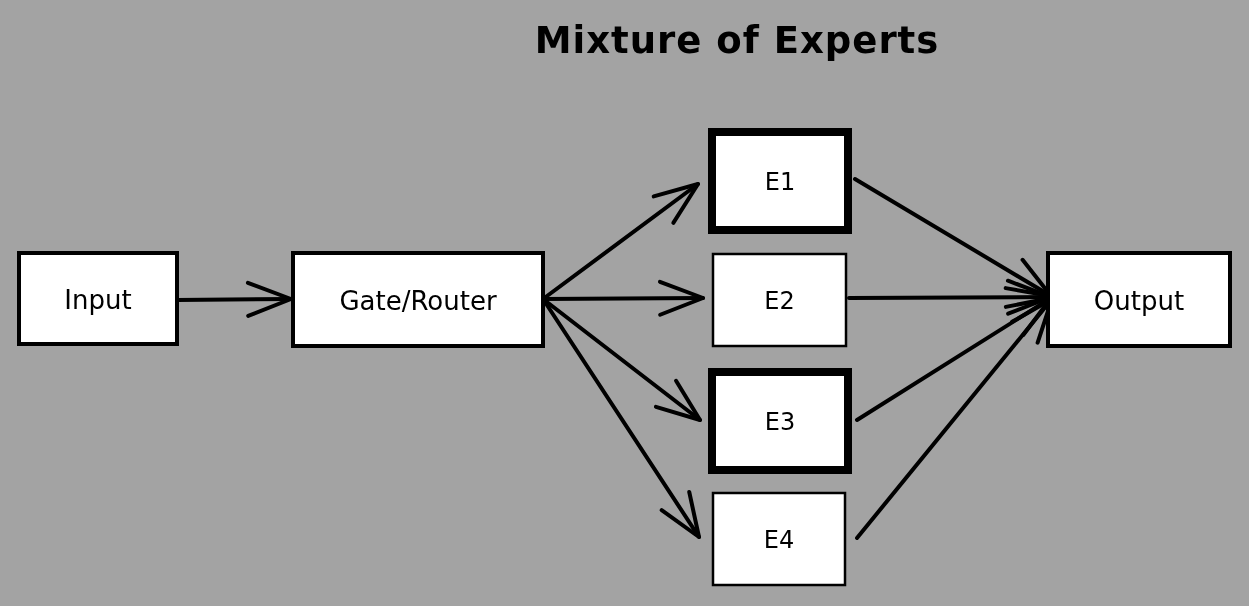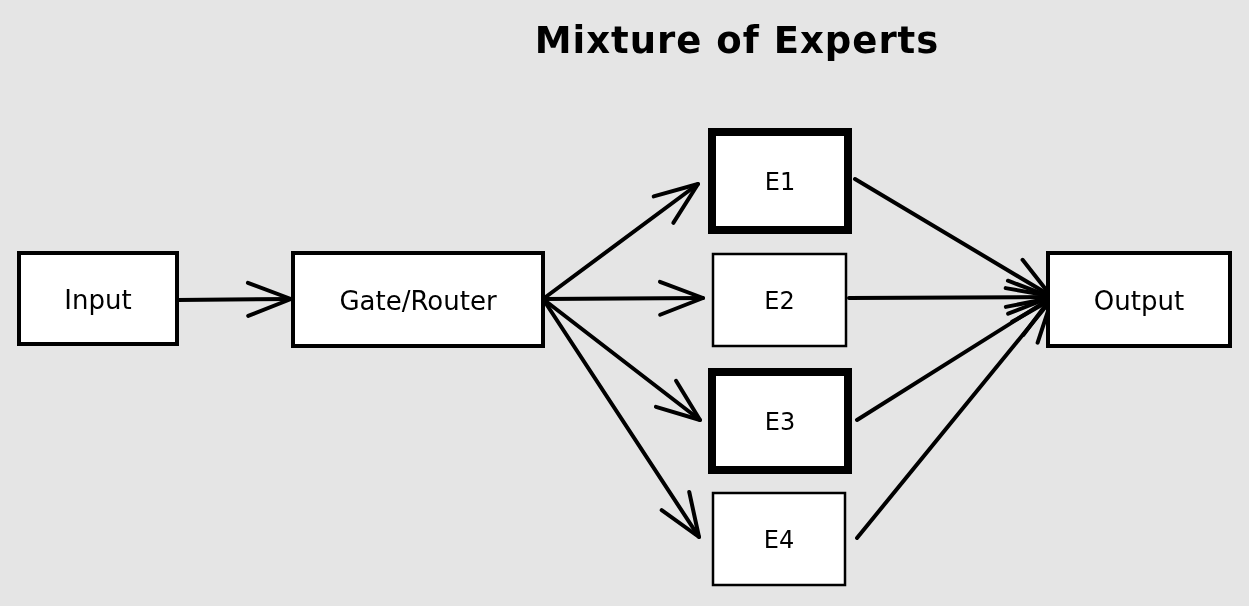--- a/index.html
+++ b/index.html
@@ -4,21 +4,21 @@
 <style>
   html, body {
     margin: 0;
     padding: 0;
     background: #ffffff;
   }
   #stage {
     position: relative;
     width: 1249px;
     height: 606px;
-    background: #e5e5e5;
+    background: #a3a3a3;
     overflow: hidden;
     font-family: "DejaVu Sans", "Liberation Sans", sans-serif;
   }
   svg text {
     font-family: "DejaVu Sans", "Liberation Sans", sans-serif;
     fill: #000000;
   }
   .diagram-title {
     font-size: 37px;
     font-weight: bold;

